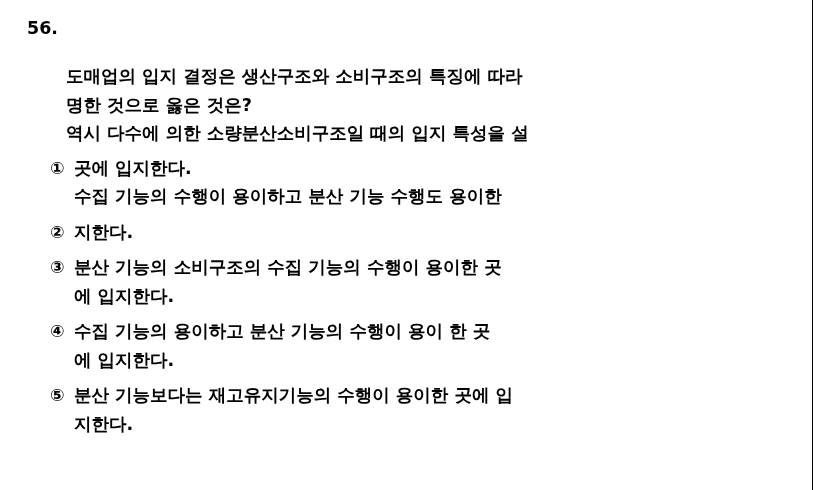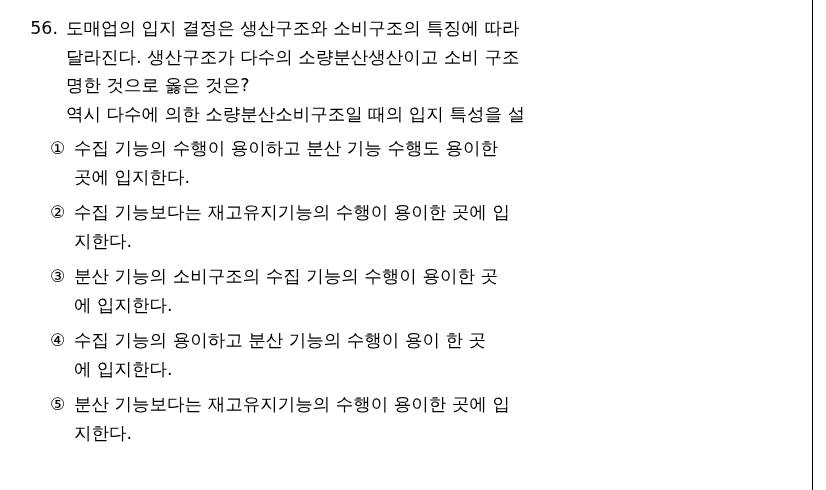--- a/index.html
+++ b/index.html
@@ -13,20 +13,21 @@
     font-family: "DejaVu Sans", sans-serif;
     color: #000000;
     position: relative;
     overflow: hidden;
   }
   .page {
     position: relative;
     width: 826px;
     height: 376px;
     box-sizing: border-box;
+    font-weight: bold;
   }
   
   .column-rule {
     position: absolute;
     top: 0;
     left: 812px;
     width: 1px;
     height: 490px;
     background: #000000;
   }
@@ -47,20 +48,21 @@
     font-size: 17.5px;
     line-height: 28.5px;
     letter-spacing: 0px;
   }
   .q-stem {
     flex: 1 1 auto;
     padding-left: 8px;
     font-size: 17.5px;
     line-height: 28.5px;
     word-break: keep-all;
+    margin-top: 48px;
   }
   .q-stem .ln {
     display: block;
     white-space: pre;
   }
   .choices {
     margin-top: 6px;
     padding-left: 32px;
   }
   .choice {
@@ -91,40 +93,38 @@
 <div class="page">
 
   <div class="column-rule"></div>
 
   <div class="question-block">
 
     <div class="q-row">
       <div class="q-number">56.</div>
       <div class="q-stem">
         <span class="ln">도매업의 입지 결정은 생산구조와 소비구조의 특징에 따라</span>
-        <span class="ln">달라진다. 생산구조가 다수의 소량분산생산이고 소비 구조</span>
         <span class="ln">명한 것으로 옳은 것은?</span>
         <span class="ln">역시 다수에 의한 소량분산소비구조일 때의 입지 특성을 설</span>
       </div>
     </div>
 
     <div class="choices">
 
       <div class="choice">
         <div class="choice-marker">①</div>
         <div class="choice-text">
+          <span class="ln">곳에 입지한다.</span>
           <span class="ln">수집 기능의 수행이 용이하고 분산 기능 수행도 용이한</span>
-          <span class="ln">곳에 입지한다.</span>
         </div>
       </div>
 
       <div class="choice">
         <div class="choice-marker">②</div>
         <div class="choice-text">
-          <span class="ln">수집 기능보다는 재고유지기능의 수행이 용이한 곳에 입</span>
           <span class="ln">지한다.</span>
         </div>
       </div>
 
       <div class="choice">
         <div class="choice-marker">③</div>
         <div class="choice-text">
           <span class="ln">분산 기능의 소비구조의 수집 기능의 수행이 용이한 곳</span>
           <span class="ln">에 입지한다.</span>
         </div>

